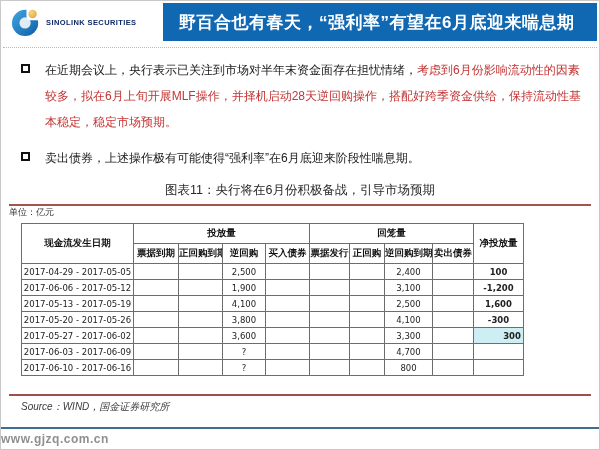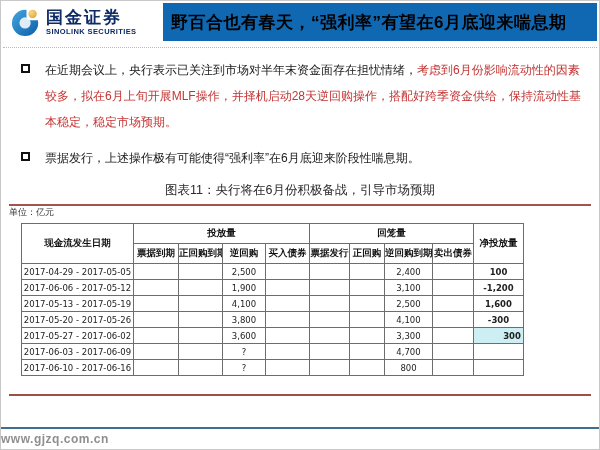--- a/index.html
+++ b/index.html
@@ -11,22 +11,22 @@
   .page { position:absolute; inset:0; background:#fff; border:1px solid #c9c9c9; }
 
   
   .header { position:absolute; top:2px; left:2px; right:2px; height:38px; display:flex; }
   .logo-box { width:160px; background:#fff; display:flex; align-items:center; padding-left:8px; }
   .logo-icon { width:30px; height:30px; flex:0 0 auto; }
   .logo-text { margin-left:5px; line-height:1; }
   .logo-cn { font-size:17px; font-weight:bold; color:#0e2b66; letter-spacing:2px; }
   .logo-en { font-size:7.5px; font-weight:bold; color:#0e2b66; letter-spacing:0.4px; margin-top:2px; }
   .title-bar {
-    flex:1; background:#1168b2; color:#000000; display:flex; align-items:center;
-    font-size:17px; font-weight:bold; padding-left:8px; letter-spacing:0.5px;text-align:right;
+    flex:1; background:#1168b2; color:#ffffff; display:flex; align-items:center;
+    font-size:17px; font-weight:bold; padding-left:16px; letter-spacing:0.5px;text-align:right;
   }
   .header-sep { position:absolute; top:46px; left:2px; right:2px; border-top:1px dotted #b9b9b9; }
 
   
   .bullets { position:absolute; top:56px; left:18px; right:10px; }
   .bullet { position:relative; padding-left:26px; font-size:12px; line-height:26px; color:#1a1a1a; }
   .bullet + .bullet { margin-top:10px; }
   .bullet .marker {
     position:absolute; left:2px; top:7px; width:9px; height:9px;
     border:2.5px solid #111; background:#fff;
@@ -76,38 +76,37 @@
             <stop offset="0" stop-color="#f7d68a"></stop>
             <stop offset="1" stop-color="#dfa130"></stop>
           </radialGradient>
         </defs>
         <circle cx="15" cy="17" r="14" fill="url(#lg)"></circle>
         <rect x="16.5" y="0" width="16" height="14" rx="4" fill="#ffffff"></rect>
         <circle cx="15" cy="17" r="6" fill="#ffffff" opacity="0.85"></circle>
         <circle cx="23" cy="7.5" r="4.5" fill="url(#gold)"></circle>
       </svg>
       <div class="logo-text">
-        <div class="logo-cn">国金证券</div>
         <div class="logo-en">SINOLINK SECURITIES</div>
       </div>
     </div>
     <div class="title-bar">
       <span>野百合也有春天，“强利率”有望在6月底迎来喘息期</span>
     </div>
   </div>
   <div class="header-sep"></div>
 
   <div class="bullets">
     <div class="bullet">
       <span class="marker"></span>
       <span>在近期会议上，央行表示已关注到市场对半年末资金面存在担忧情绪，</span><span class="red">考虑到6月份影响流动性的因素较多，拟在6月上旬开展MLF操作，并择机启动28天逆回购操作，搭配好跨季资金供给，保持流动性基本稳定，稳定市场预期。</span>
     </div>
     <div class="bullet">
       <span class="marker"></span>
-      <span>票据发行，上述操作极有可能使得“强利率”在6月底迎来阶段性喘息期。</span><span class="red"></span>
+      <span>卖出债券，上述操作极有可能使得“强利率”在6月底迎来阶段性喘息期。</span><span class="red"></span>
     </div>
   </div>
 
   <div class="figure">
     <div class="fig-title">图表11：央行将在6月份积极备战，引导市场预期</div>
     <div class="fig-rule"></div>
     <div class="fig-unit">单位：亿元</div>
 
     <table class="flow">
       <colgroup>
@@ -223,17 +222,18 @@
           <td></td>
           <td>800</td>
           <td></td>
           <td class="net"></td>
         </tr>
       </tbody>
     </table>
   </div>
 
   <div class="src-rule"></div>
+  <div class="source">Source：WIND，国金证券研究所</div>
 
   <div class="footer-line"></div>
   <a class="site" href="#">www.gjzq.com.cn</a>
 
 </div>
 
 </body></html>

